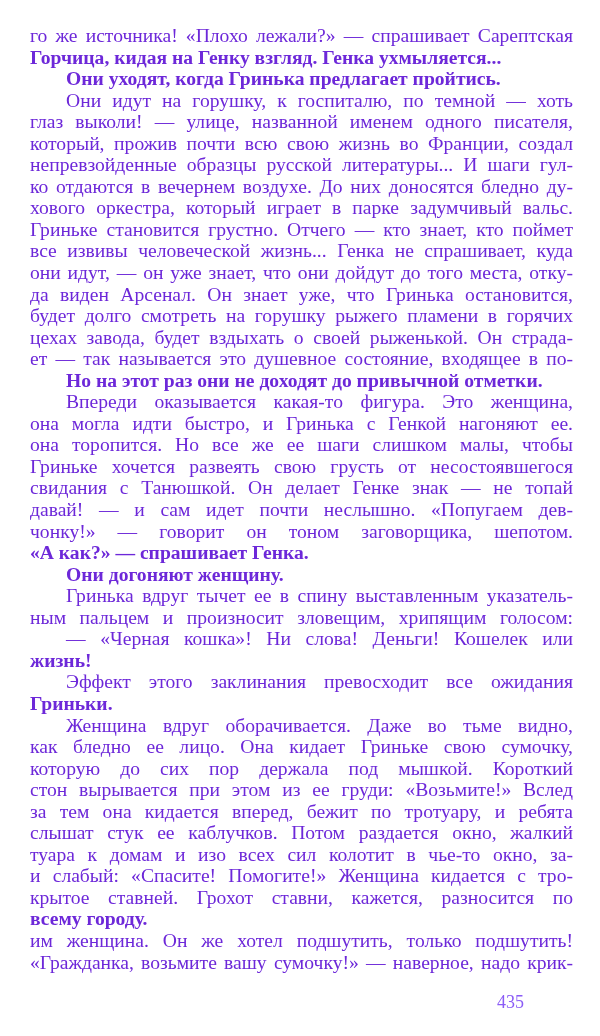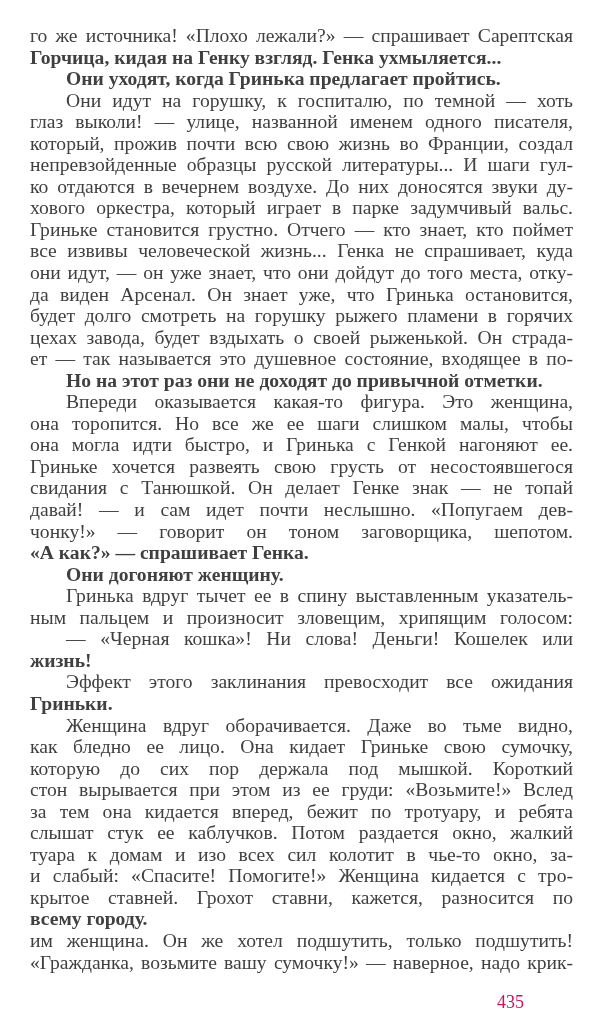--- a/index.html
+++ b/index.html
@@ -5,65 +5,65 @@
   html, body { margin: 0; padding: 0; background: #ffffff; }
   body { width: 600px; height: 1036px; position: relative; overflow: hidden; }
   .page {
     position: absolute;
     left: 30px;
     top: 25px;
     width: 543px;
     font-family: "Liberation Serif", "DejaVu Serif", serif;
     font-size: 19.6px;
     line-height: 21.55px;
-    color: #404040;
+    color: #6d28d9;
     text-align: justify;
   }
   .line {
     display: block;
     white-space: nowrap;
     text-align: justify;
     text-align-last: justify;
     height: 21.55px;
   }
   .line.last { text-align-last: left; font-weight: bold; }
   .line.indent { padding-left: 36px; }
   .page-number {
     position: absolute;
     left: 497px;
     top: 992px;
     font-family: "Liberation Serif", "DejaVu Serif", serif;
     font-size: 18px;
-    color: #be185d;
+    color: #8b5cf6;
   }
 </style>
 </head>
 <body>
 
 <div class="page" id="page-body">
     <span class="line">го же источника! «Плохо лежали?» — спрашивает Сарептская</span>
     <span class="line last">Горчица, кидая на Генку взгляд. Генка ухмыляется...</span>
     <span class="line indent last">Они уходят, когда Гринька предлагает пройтись.</span>
     <span class="line indent">Они идут на горушку, к госпиталю, по темной — хоть</span>
     <span class="line">глаз выколи! — улице, названной именем одного писателя,</span>
     <span class="line">который, прожив почти всю свою жизнь во Франции, создал</span>
     <span class="line">непревзойденные образцы русской литературы... И шаги гул-</span>
-    <span class="line">ко отдаются в вечернем воздухе. До них доносятся звуки ду-</span>
+    <span class="line">ко отдаются в вечернем воздухе. До них доносятся бледно ду-</span>
     <span class="line">хового оркестра, который играет в парке задумчивый вальс.</span>
     <span class="line">Гриньке становится грустно. Отчего — кто знает, кто поймет</span>
     <span class="line">все извивы человеческой жизнь... Генка не спрашивает, куда</span>
     <span class="line">они идут, — он уже знает, что они дойдут до того места, отку-</span>
     <span class="line">да виден Арсенал. Он знает уже, что Гринька остановится,</span>
     <span class="line">будет долго смотреть на горушку рыжего пламени в горячих</span>
     <span class="line">цехах завода, будет вздыхать о своей рыженькой. Он страда-</span>
     <span class="line">ет — так называется это душевное состояние, входящее в по-</span>
     <span class="line indent last">Но на этот раз они не доходят до привычной отметки.</span>
     <span class="line indent">Впереди оказывается какая-то фигура. Это женщина,</span>
+    <span class="line">она могла идти быстро, и Гринька с Генкой нагоняют ее.</span>
     <span class="line">она торопится. Но все же ее шаги слишком малы, чтобы</span>
-    <span class="line">она могла идти быстро, и Гринька с Генкой нагоняют ее.</span>
     <span class="line">Гриньке хочется развеять свою грусть от несостоявшегося</span>
     <span class="line">свидания с Танюшкой. Он делает Генке знак — не топай</span>
     <span class="line">давай! — и сам идет почти неслышно. «Попугаем дев-</span>
     <span class="line">чонку!» — говорит он тоном заговорщика, шепотом.</span>
     <span class="line last">«А как?» — спрашивает Генка.</span>
     <span class="line indent last">Они догоняют женщину.</span>
     <span class="line indent">Гринька вдруг тычет ее в спину выставленным указатель-</span>
     <span class="line">ным пальцем и произносит зловещим, хрипящим голосом:</span>
     <span class="line indent">— «Черная кошка»! Ни слова! Деньги! Кошелек или</span>
     <span class="line last">жизнь!</span>

